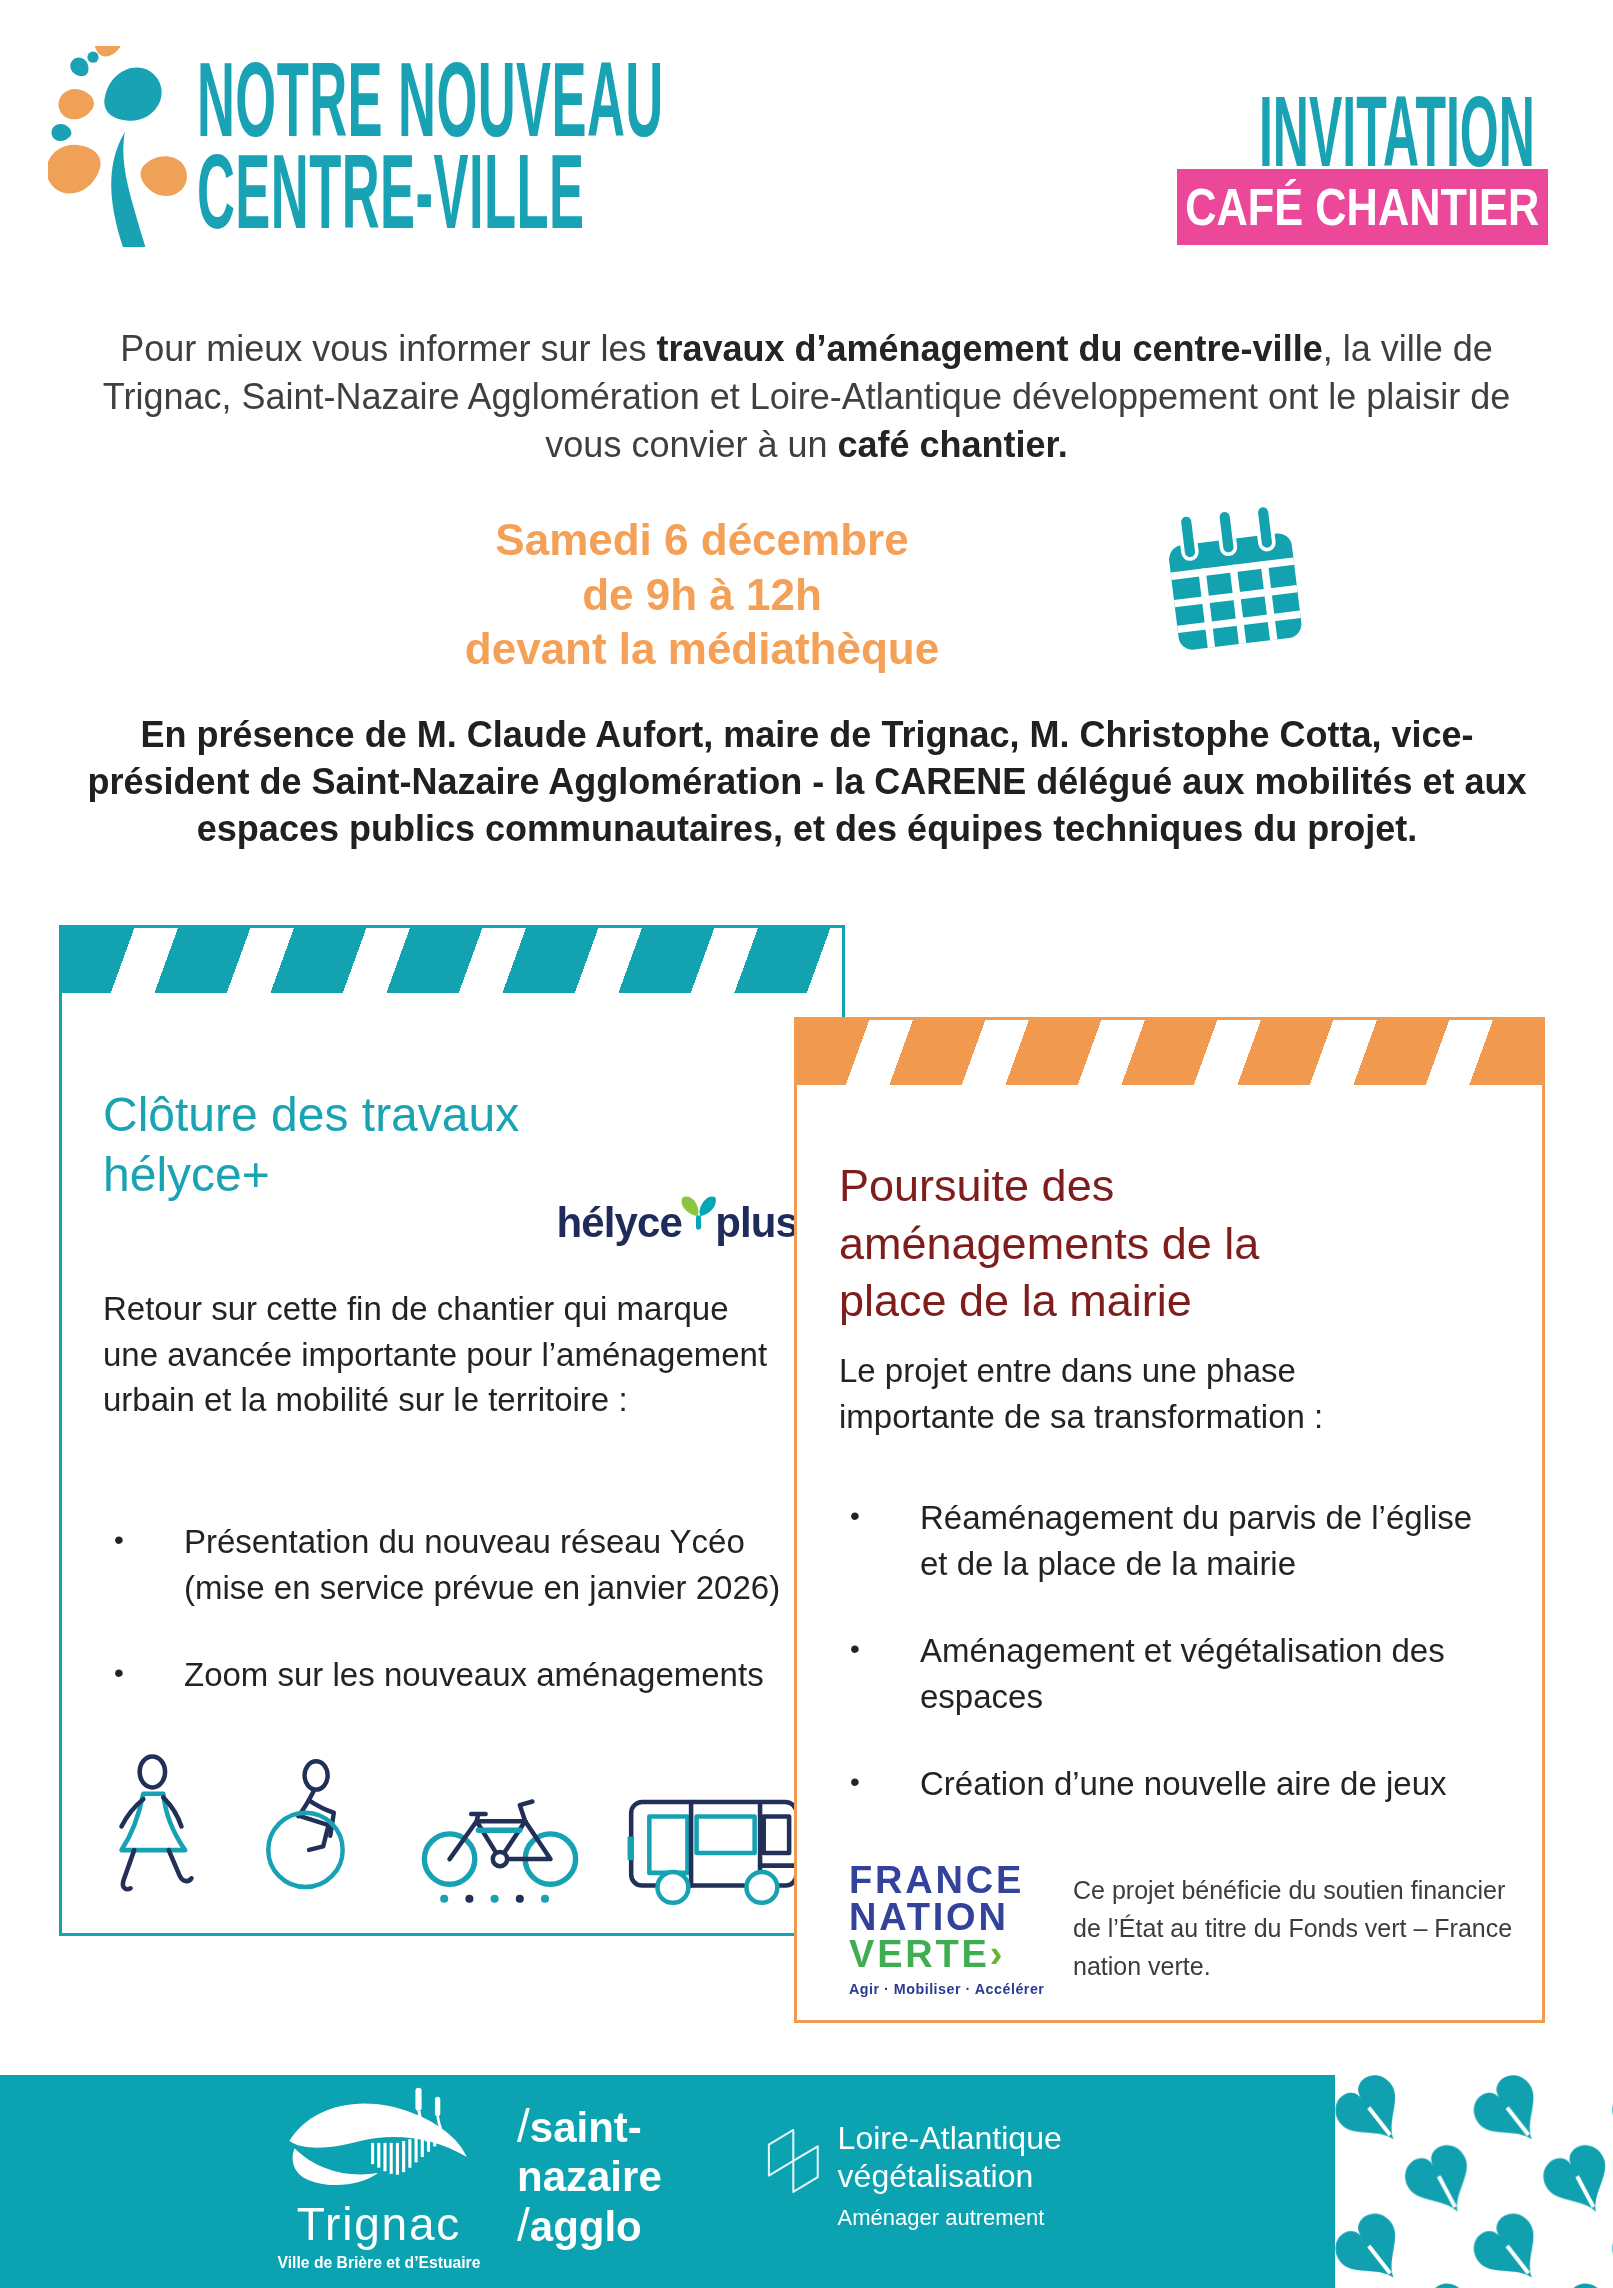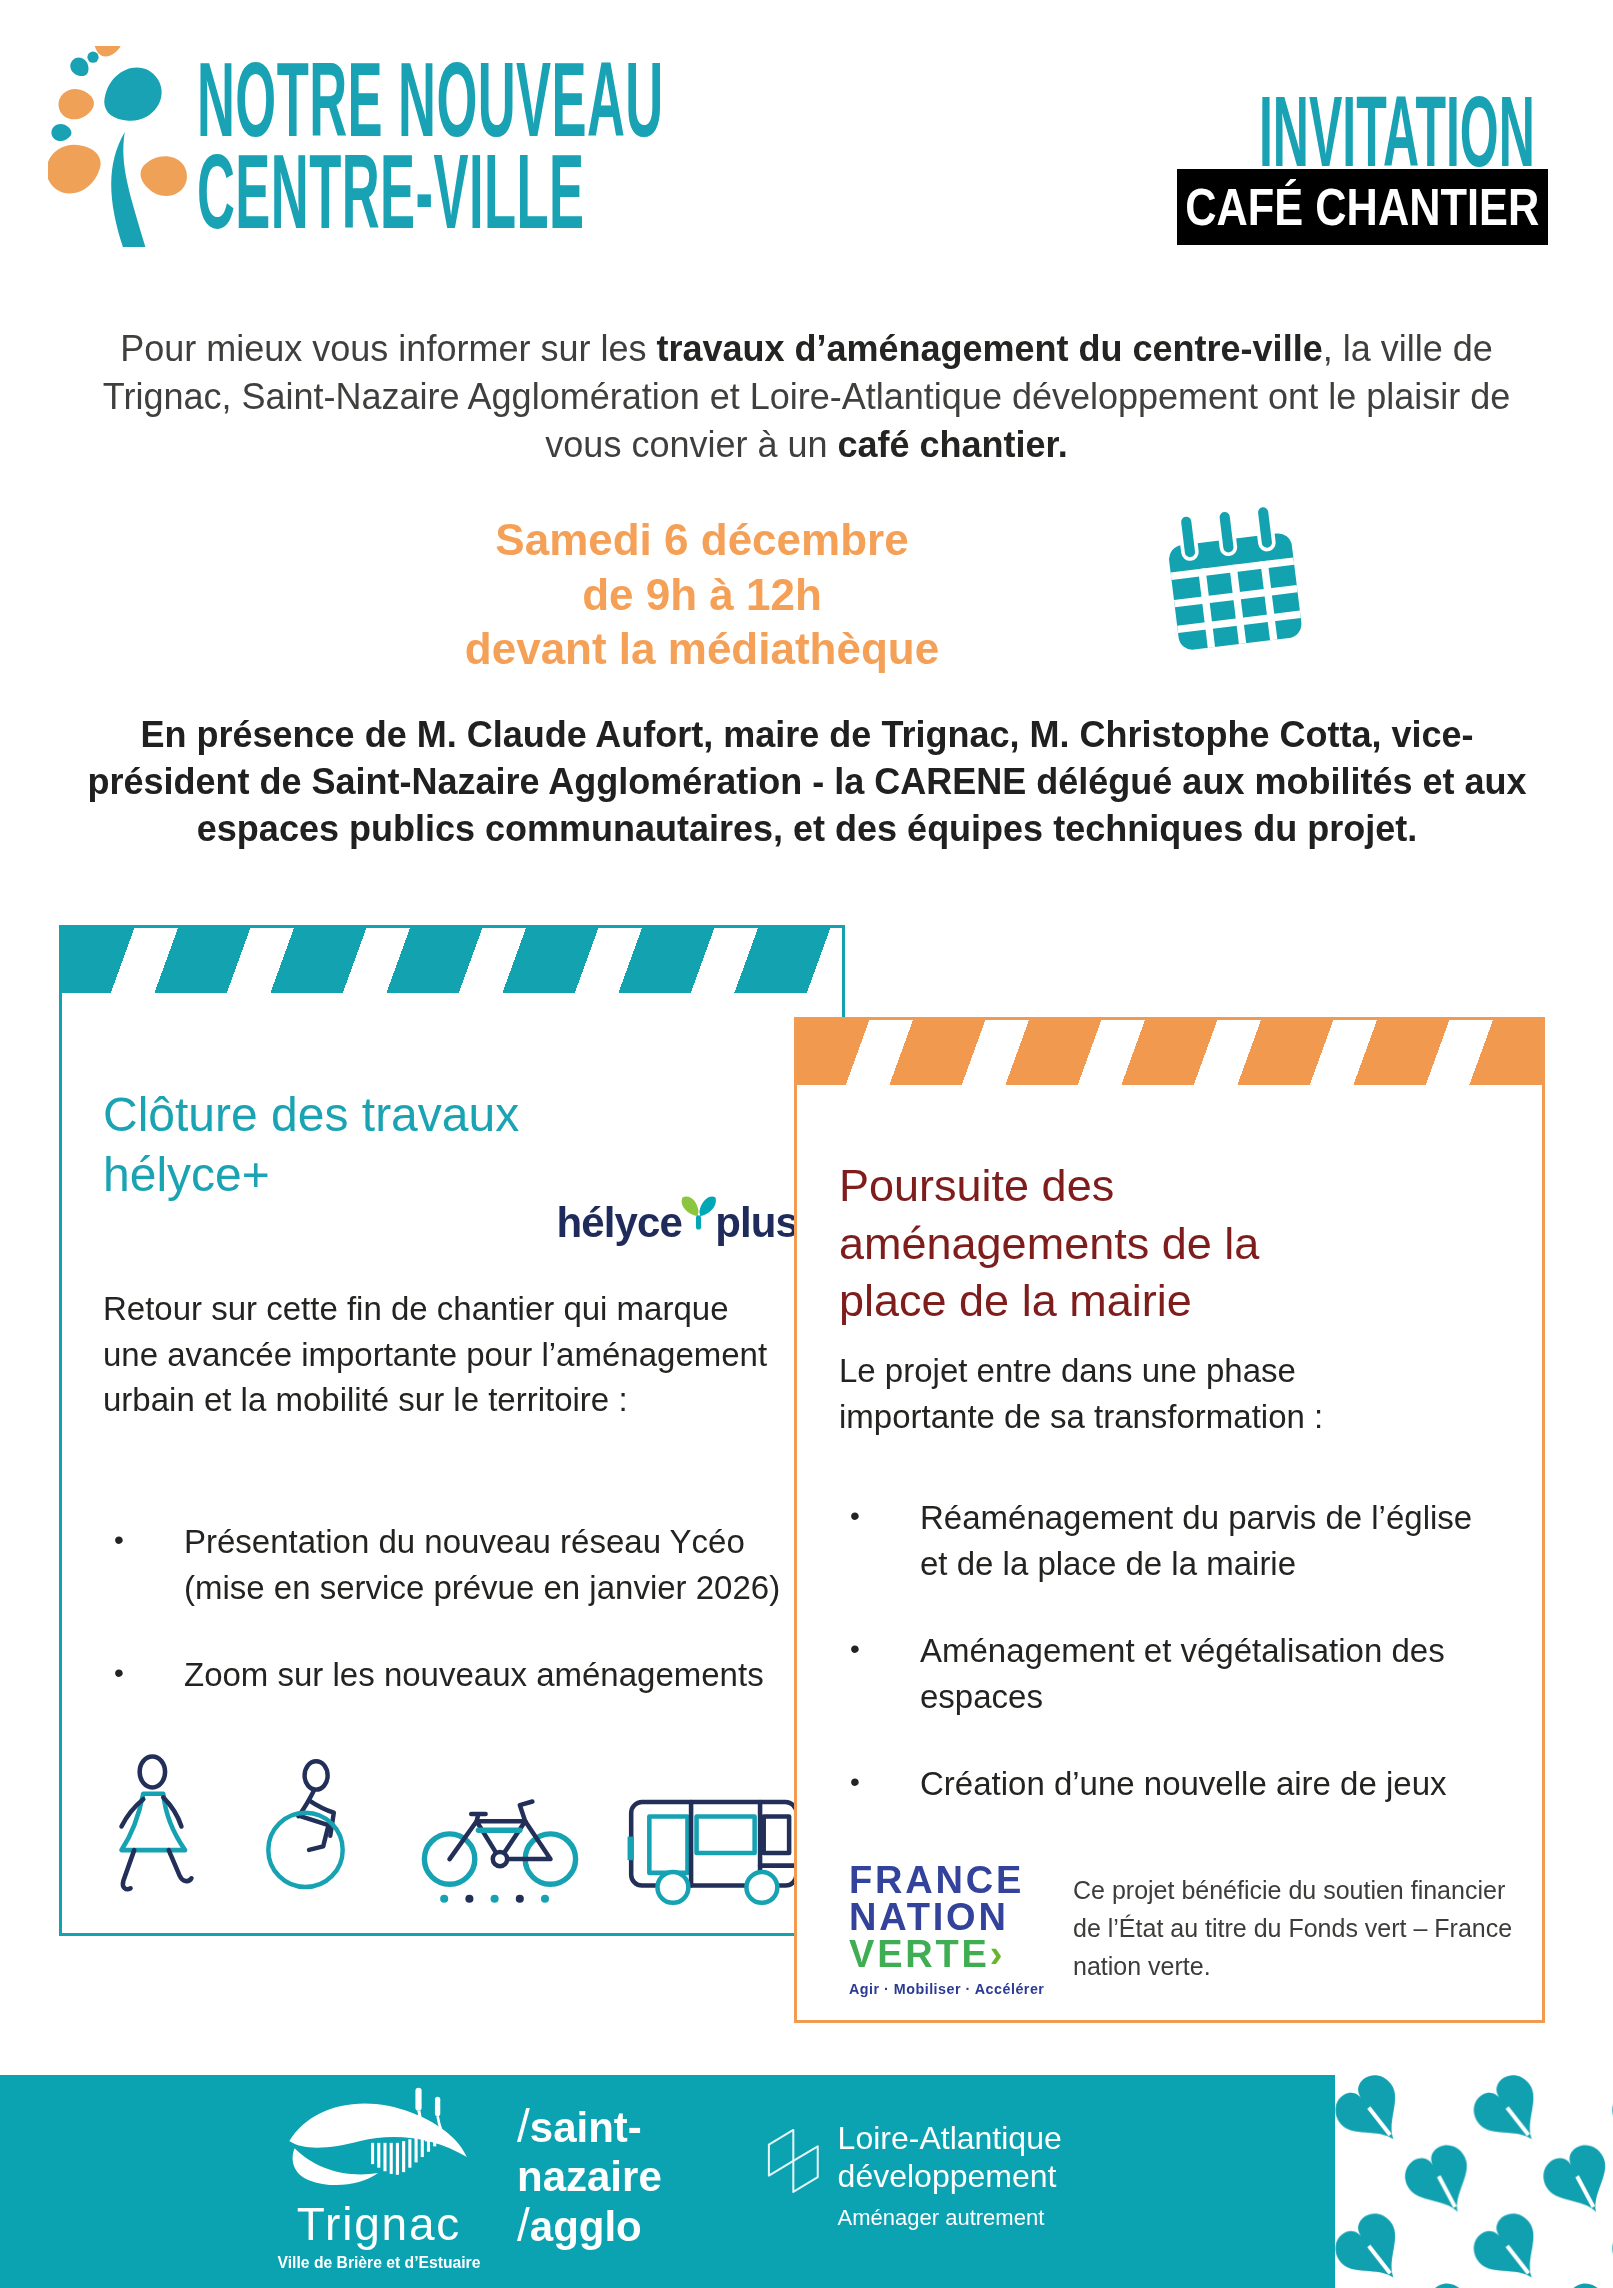--- a/index.html
+++ b/index.html
@@ -5,21 +5,21 @@
   html,body{margin:0;padding:0;background:#e8e8e8;}
   .page{position:relative;width:1613px;height:2289px;background:#ffffff;overflow:hidden;
         font-family:"Liberation Sans",sans-serif;color:#3c3c3b;margin:0 auto;}
   .abs{position:absolute;}
 
   
   .brand-text{left:197px;top:54px;color:#18a2b3;font-weight:bold;font-size:105px;line-height:.88;
               transform:scale(.5,1);transform-origin:0 0;white-space:nowrap;letter-spacing:0.9px;}
   .invitation{right:78px;top:81px;color:#18a2b3;font-weight:bold;font-size:100px;line-height:1;
               transform:scale(.5,1);transform-origin:100% 0;white-space:nowrap;}
-  .badge{left:1177px;top:169px;width:371px;height:76px;background:#000000;display:flex;
+  .badge{left:1177px;top:169px;width:371px;height:76px;background:#ec4899;display:flex;
          align-items:center;justify-content:center;}
   .badge span{color:#fff;font-weight:bold;font-size:51px;transform:scaleX(.85);white-space:nowrap;}
 
   
   .intro{left:73px;top:325px;width:1467px;text-align:center;font-size:36px;line-height:1.34;color:#3f3f3d;}
   .intro b{color:#242422;}
   .event{left:305px;top:513px;width:794px;text-align:center;color:#f5a057;font-weight:bold;
          font-size:44px;line-height:1.24;}
   .presence{left:87px;top:711px;width:1440px;text-align:center;font-weight:bold;color:#202020;
             font-size:36px;line-height:1.31;}
@@ -273,21 +273,21 @@
       <div><span class="slash">/</span><span>agglo</span></div>
     </div>
 
     <div class="lad">
       <svg width="57" height="92" viewBox="0 0 70 110" fill="none" stroke="#fff" stroke-width="2.5" stroke-linejoin="round" opacity="0.9">
         <path d="M6 30 L36 12 L36 50 L6 68 Z"></path>
         <path d="M36 50 L66 32 L66 70 L36 88 Z"></path>
       </svg>
       <div class="lad-text">
         <div class="lad-line">Loire-Atlantique</div>
-        <div class="lad-line">développement</div>
+        <div class="lad-line">végétalisation</div>
         <div class="lad-tagline">Aménager autrement</div>
       </div>
     </div>
 
     <div class="pattern-panel">
       <svg width="278" height="214" viewBox="0 0 301 232">
         <defs>
           <g id="hrt">
             <path d="M0,26 C-4,12 -24,6 -24,-8 C-24,-20 -13,-26 -5,-22 C-1,-20 0,-16 0,-13 C0,-16 1,-20 5,-22 C13,-26 24,-20 24,-8 C24,6 4,12 0,26 Z" fill="#11a0af"></path>
             <path d="M0,22 L0,-4" stroke="#fff" stroke-width="3" fill="none"></path>

